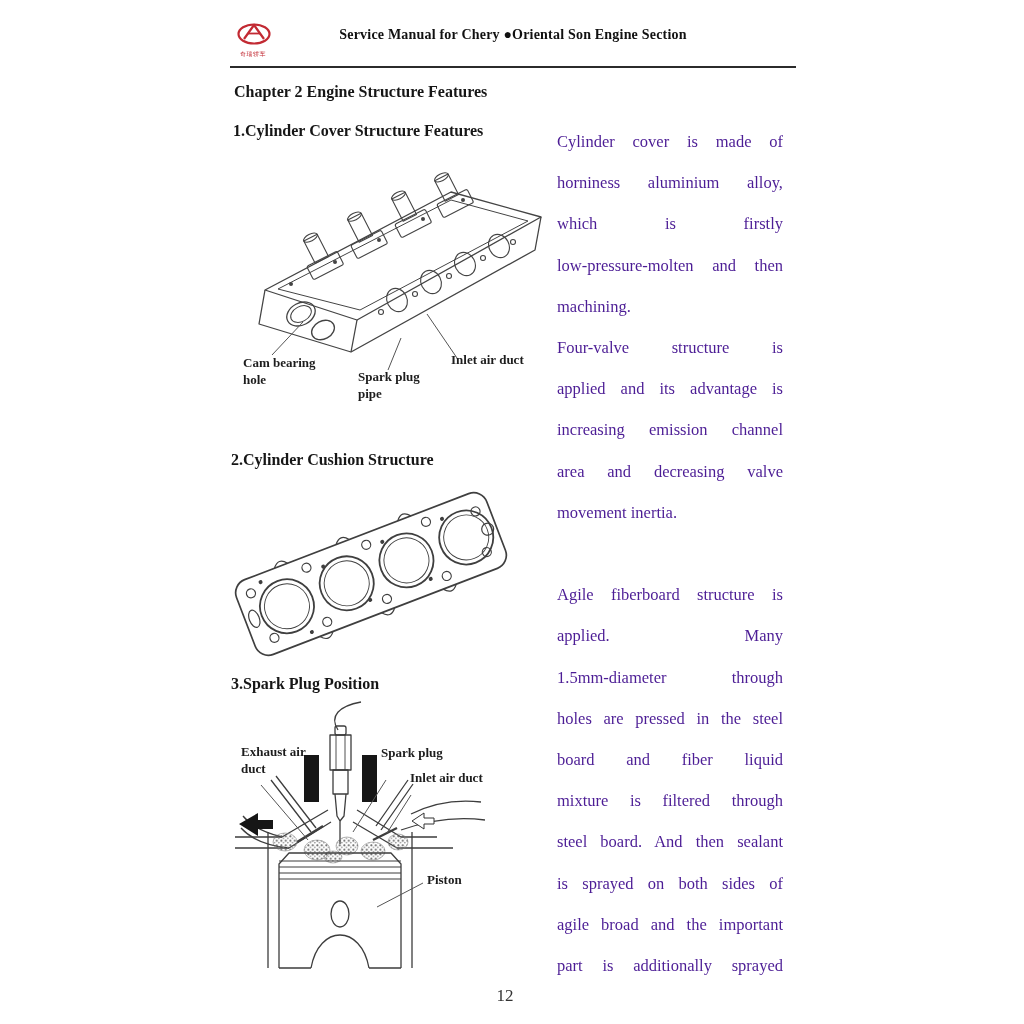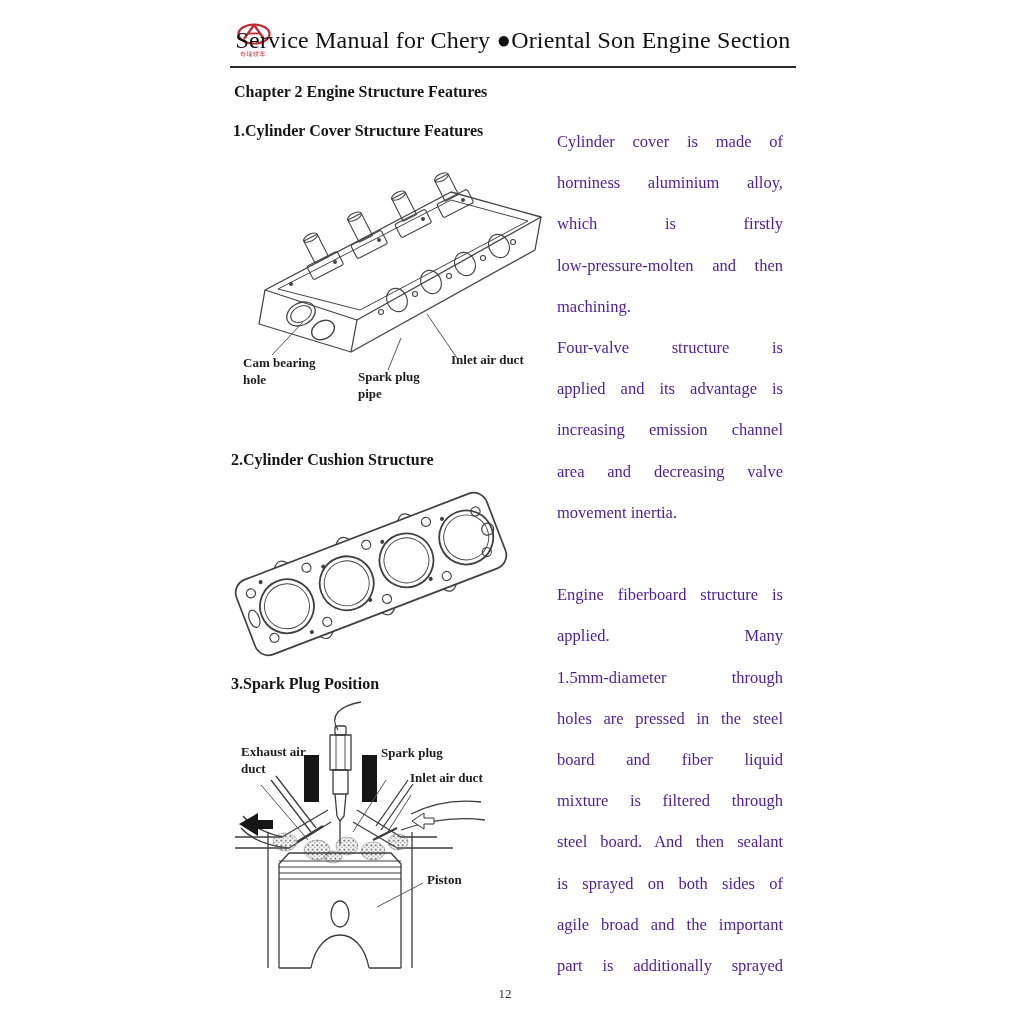--- a/index.html
+++ b/index.html
@@ -3,21 +3,21 @@
 <meta charset="utf-8">
 <style>
   html,body { margin:0; padding:0; background:#ffffff; }
   .page {
     position:relative; width:1024px; height:1024px; background:#ffffff;
     font-family:"Liberation Serif", serif; color:#161616; overflow:hidden;
   }
   
   .hdr-title {
     position:absolute; left:230px; top:27px; width:566px; text-align:center;
-    font-size:24px; font-weight:normal; letter-spacing:.2px; color:#111;
+    font-size:14px; font-weight:bold; letter-spacing:.2px; color:#111;
   }
   .hdr-rule { position:absolute; left:230px; top:66px; width:566px; height:2px; background:#2b2b2b; }
   .logo-svg { position:absolute; left:236px; top:21px; }
   .logo-caption {
     position:absolute; left:233px; top:50px; width:40px; text-align:center;
     font-family:"Liberation Sans", sans-serif; font-size:6px; color:#c22a33; letter-spacing:.5px;
   }
   
   .h-chapter { position:absolute; left:234px; top:83px; font-size:16px; font-weight:bold; }
   .h-sec { position:absolute; font-size:16px; font-weight:bold; }
@@ -29,21 +29,21 @@
   .right-col .line { text-align:justify; text-align-last:justify; text-justify:inter-word; }
   .para.end-left .line:last-child { text-align-last:left; }
   .para3 { margin-top:41.2px; }
   
   .fig { position:absolute; }
   .fig-label {
     position:absolute; font-family:Liberation Serif, serif; font-size:13px;
     font-weight:bold; color:#1d1d1d; line-height:1.3; white-space:pre-line;
   }
   
-  .page-num { position:absolute; left:0; top:986px; width:1010px; text-align:center; font-size:13px; color:#333; }
+  .page-num { position:absolute; left:0; top:986px; width:1010px; text-align:center; font-size:17px; color:#333; }
 </style>
 </head>
 <body>
 
 <div class="page">
 
   <svg class="logo-svg" width="36" height="28" viewBox="0 0 36 28">
     <g fill="none" stroke="#c22a33" stroke-width="2.2" stroke-linejoin="round">
       <ellipse cx="18" cy="13" rx="15.5" ry="9.5"></ellipse>
       <path d="M8,18 L18,4 L28,18"></path>
@@ -258,21 +258,21 @@
     <div class="para end-left">
 
     <div class="line">Four-valve structure is</div>
         <div class="line">applied and its advantage is</div>
         <div class="line">increasing emission channel</div>
         <div class="line">area and decreasing valve</div>
         <div class="line">movement inertia.</div>
       </div>
     <div class="para para3">
 
-    <div class="line">Engine fiberboard structure is</div>
+    <div class="line">Agile fiberboard structure is</div>
         <div class="line">applied. Many</div>
         <div class="line">1.5mm-diameter through</div>
         <div class="line">holes are pressed in the steel</div>
         <div class="line">board and fiber liquid</div>
         <div class="line">mixture is filtered through</div>
         <div class="line">steel board. And then sealant</div>
         <div class="line">is sprayed on both sides of</div>
         <div class="line">agile broad and the important</div>
         <div class="line">part is additionally sprayed</div>
       </div>

